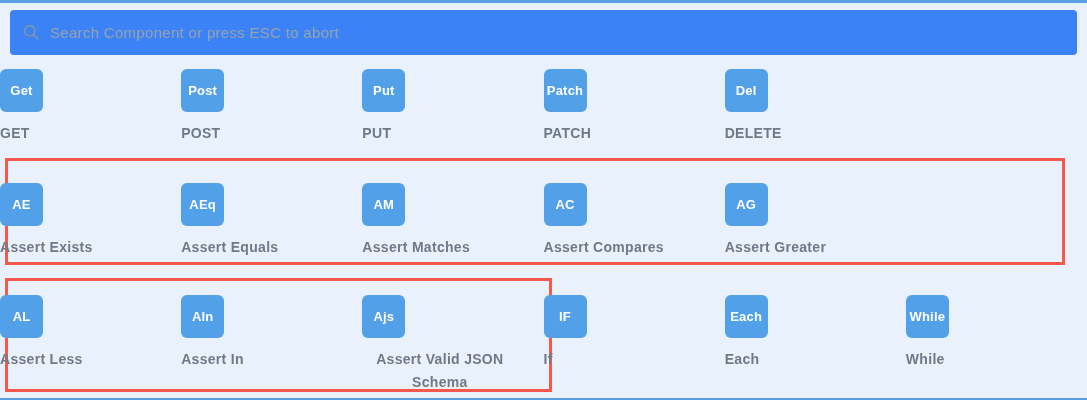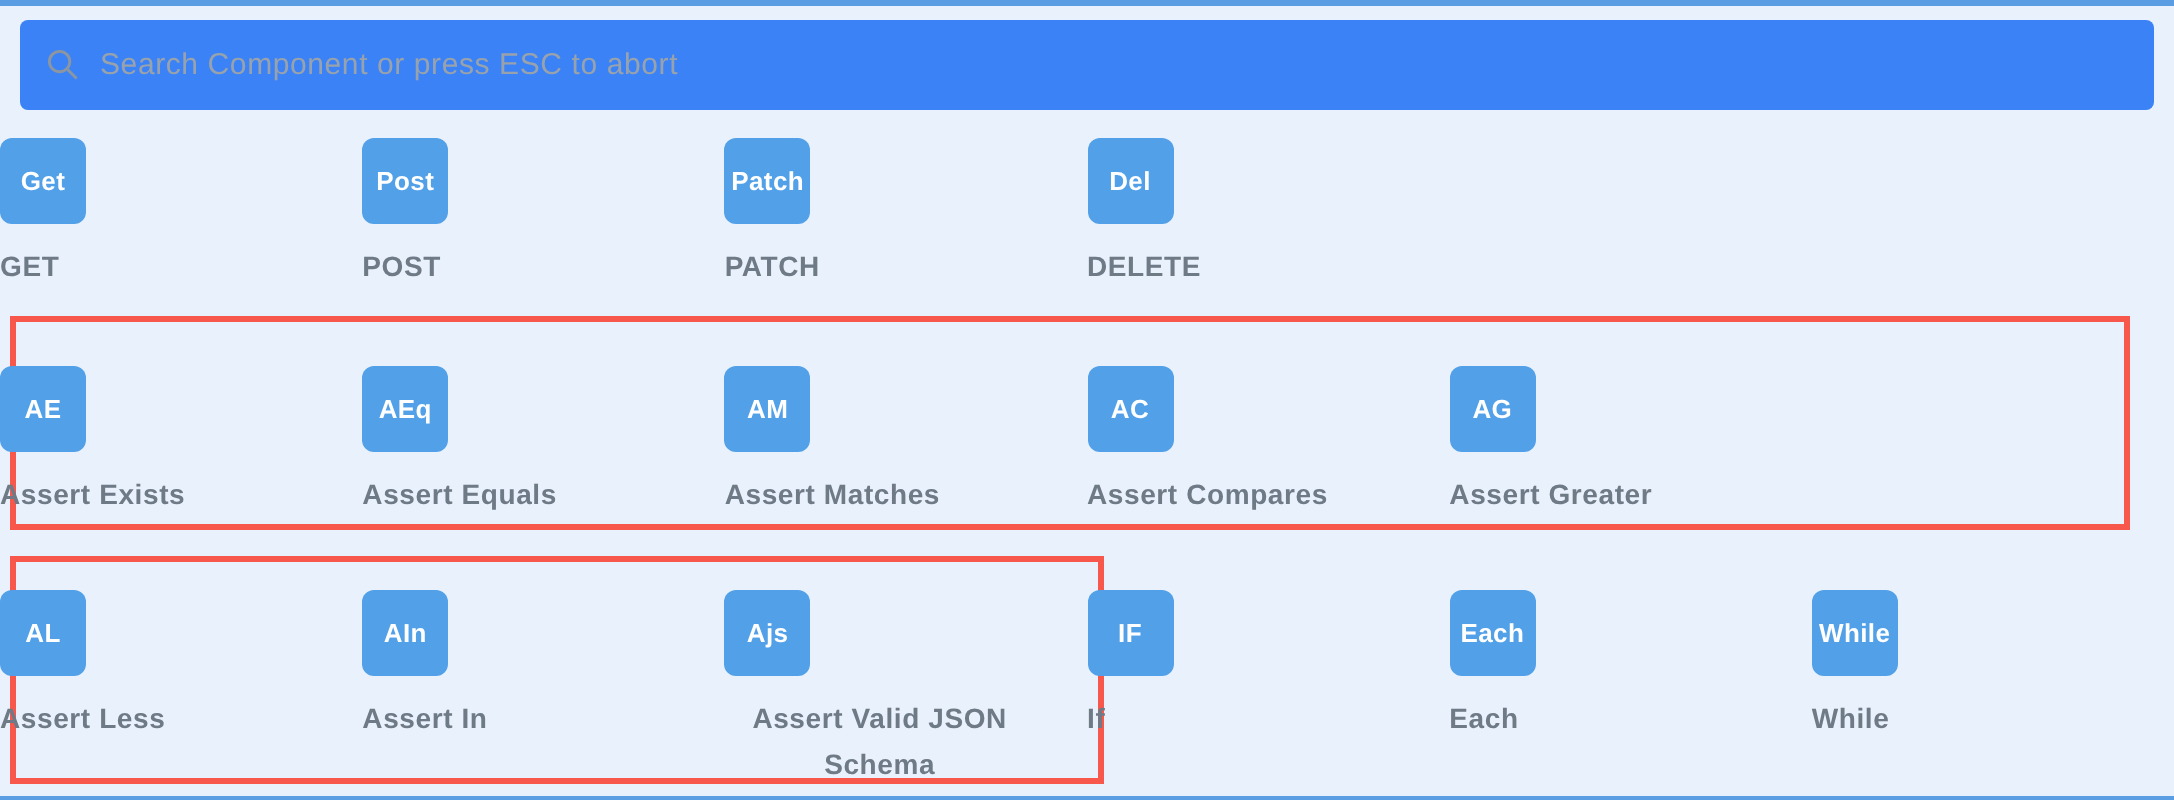--- a/index.html
+++ b/index.html
@@ -130,20 +130,24 @@
   <div class="row row-1">
     <div class="item">
       <div class="badge">Get</div>
       <div class="label">GET</div>
     </div>
     <div class="item">
       <div class="badge">Post</div>
       <div class="label">POST</div>
     </div>
     <div class="item">
+      <div class="badge">Put</div>
+      <div class="label">PUT</div>
+    </div>
+    <div class="item">
       <div class="badge">Patch</div>
       <div class="label">PATCH</div>
     </div>
     <div class="item">
       <div class="badge">Del</div>
       <div class="label">DELETE</div>
     </div>
   </div>
 
   <div class="row row-2">

